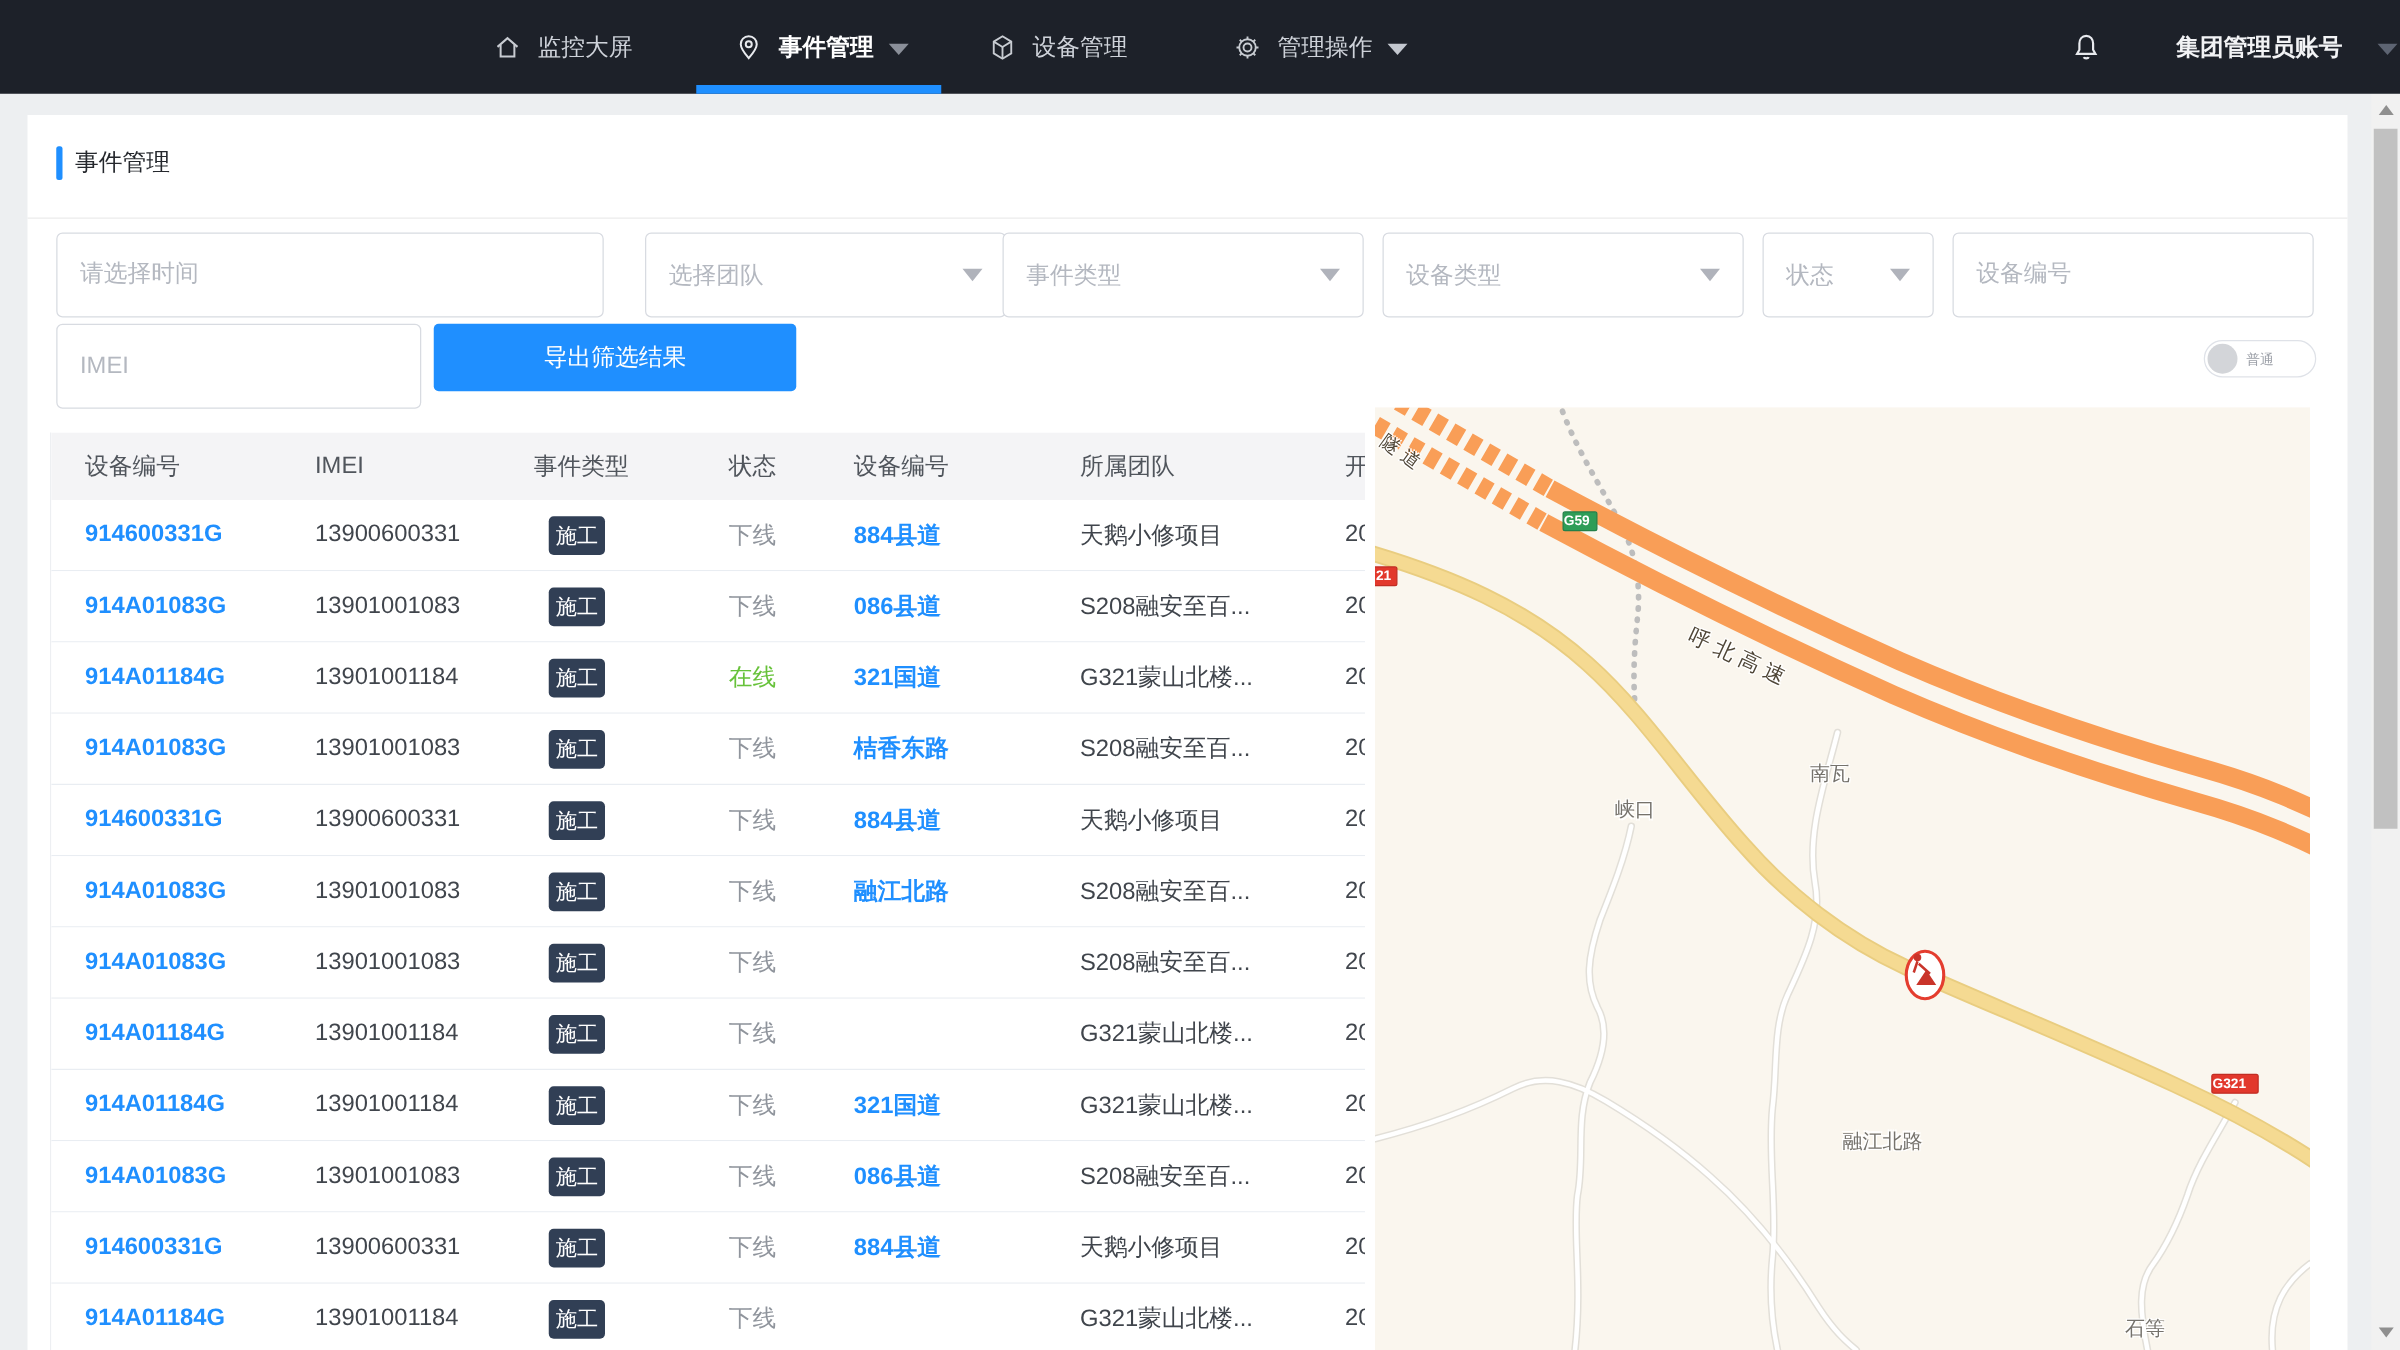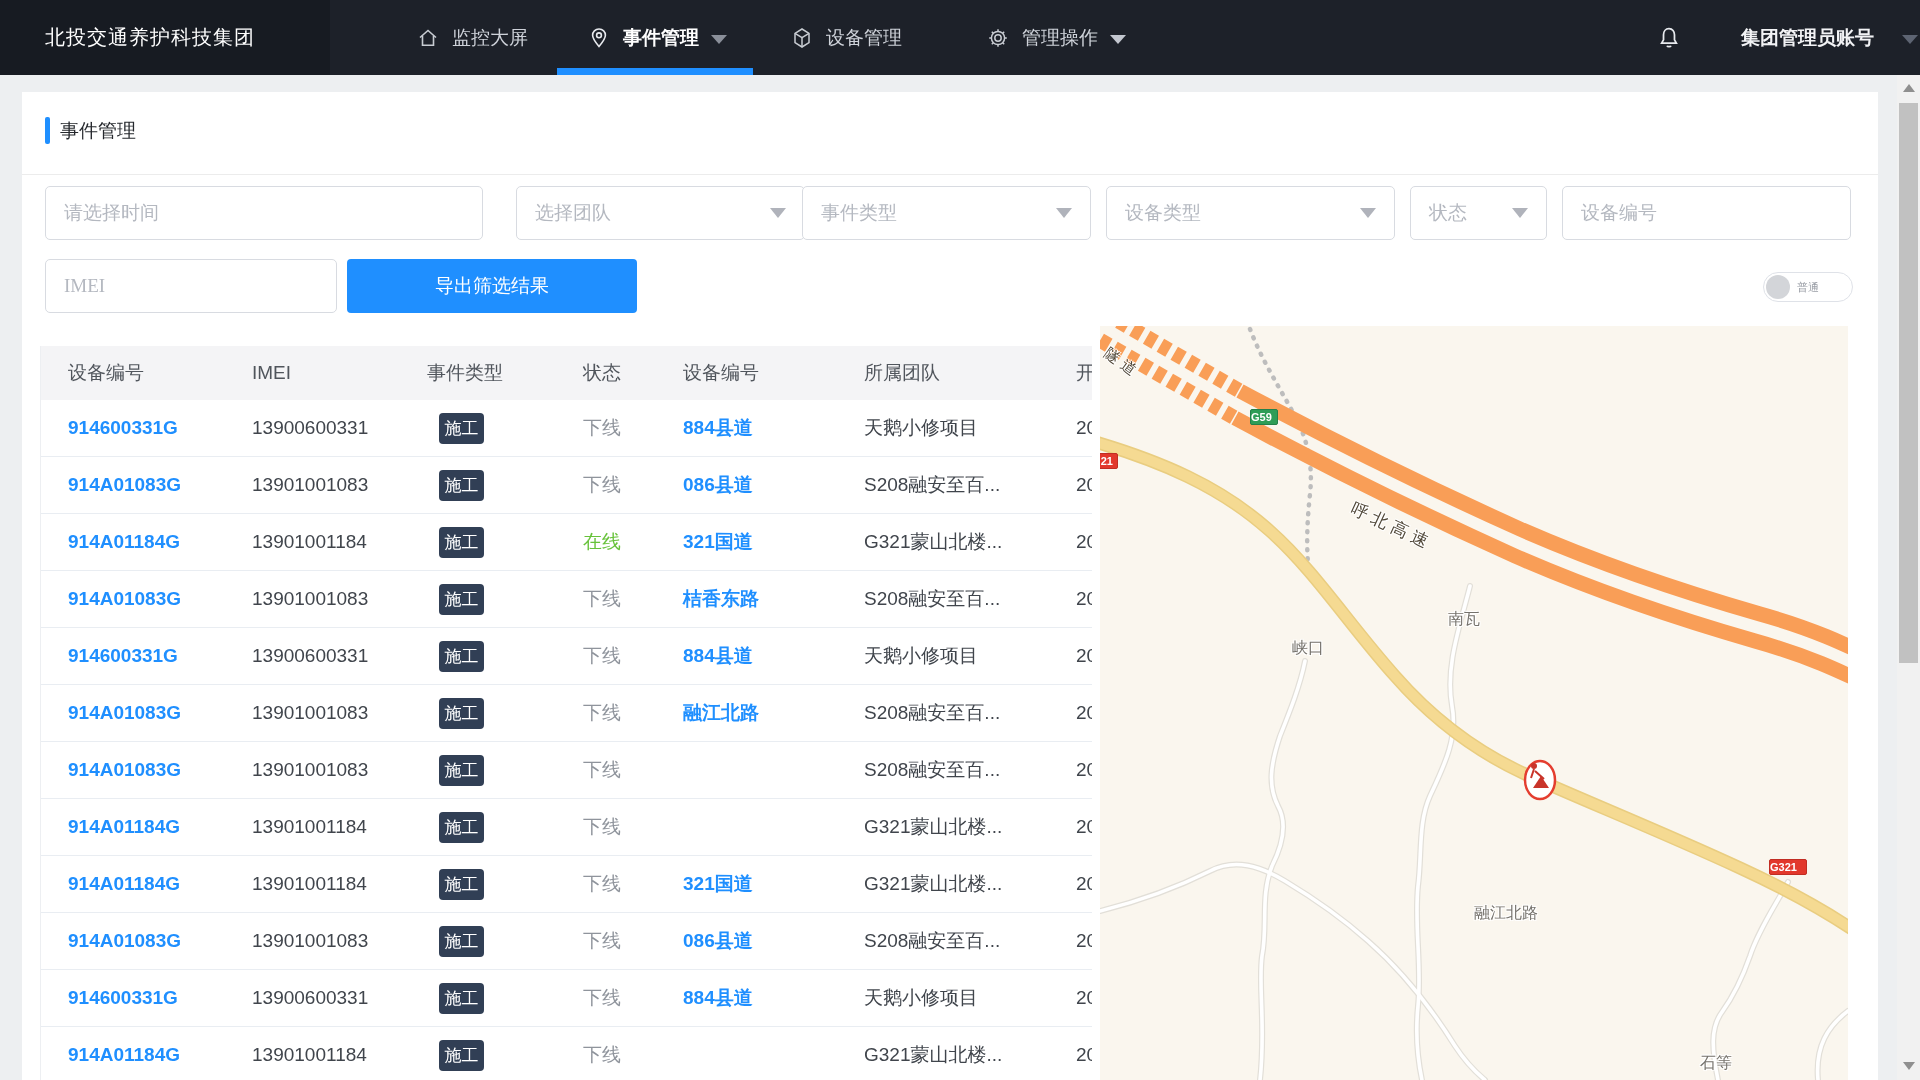--- a/index.html
+++ b/index.html
@@ -22,21 +22,21 @@
   .account { position:absolute; left:1741px; top:0; height:75px; display:flex; align-items:center; gap:28px;
              color:#f2f3f5; font-size:19px; font-weight:bold; cursor:pointer; }
 
   
   .card { position:absolute; left:22px; top:92px; width:1856px; height:988px; background:#ffffff; }
   .page-title-bar { position:absolute; left:23px; top:25px; width:5px; height:27px; background:#1f8fff; border-radius:2px; }
   .page-title { position:absolute; left:38px; top:25px; height:27px; line-height:27px; font-size:19px; color:#25282d; font-weight:500; }
   .title-divider { position:absolute; left:0; top:82px; width:100%; height:1px; background:#ececec; }
 
   
-  .f-input, .f-select { position:absolute; top:94px; height:54px; border:1px solid #d8dbe1; border-radius:5px; background:#fff;font-family:Liberation Serif, serif; }
+  .f-input, .f-select { position:absolute; top:94px; height:68px; border:1px solid #d8dbe1; border-radius:5px; background:#fff; }
   .f-input input { width:100%; height:100%; border:0; outline:0; background:transparent; padding:0 18px;
                    font-size:19px; color:#333; font-family:inherit; }
   .f-input input::placeholder { color:#b4b8c0; opacity:1; }
   .f-select { display:flex; align-items:center; justify-content:space-between; padding:0 18px; cursor:pointer; }
   .f-select .ph { font-size:19px; color:#b4b8c0; }
   .sel-caret { width:0; height:0; border-left:8px solid transparent; border-right:8px solid transparent; border-top:10px solid #b0b3bb; }
   .row2 { top:167px !important; }
   .export-btn { position:absolute; left:325px; top:167px; width:290px; height:54px; background:#1f8fff; border:0;
                 border-radius:4px; color:#fff; font-size:19px; font-family:inherit; cursor:pointer; }
   .mode-toggle { position:absolute; left:1741px; top:180px; width:90px; height:30px; border:1px solid #dfe2e8;
@@ -80,23 +80,22 @@
   .sb-track { position:absolute; left:1897px; top:75px; width:23px; height:1005px; background:#f1f1f1; }
   .sb-up, .sb-down { position:absolute; left:1903px; width:0; height:0; cursor:pointer; }
   .sb-up   { top:84px;   border-left:6px solid transparent; border-right:6px solid transparent; border-bottom:8px solid #8f8f8f; }
   .sb-down { top:1062px; border-left:6px solid transparent; border-right:6px solid transparent; border-top:8px solid #8f8f8f; }
   .sb-thumb { position:absolute; left:1899px; top:103px; width:19px; height:560px; background:#c1c1c1; cursor:pointer; }
 </style>
 </head>
 <body>
 
 <div class="navbar">
-  <div class="brand">北投交通养护科技集团</div>
-
-  <div class="nav-item" style="left:416px;">
+
+  <div class="nav-item" style="left:394px;">
     <span class="nicon">
       <svg width="24" height="24" viewBox="0 0 24 24" fill="none" stroke="#c8ccd2" stroke-width="1.6">
         <path d="M4 11.5 L12 4.5 L20 11.5"></path>
           <path d="M6.5 9.7 V19.2 H17.5 V9.7"></path>
       </svg>
     </span>
     <span>监控大屏</span>
   </div>
 
   <div class="nav-item active" style="left:557px; width:196px; padding-left:30px;">

